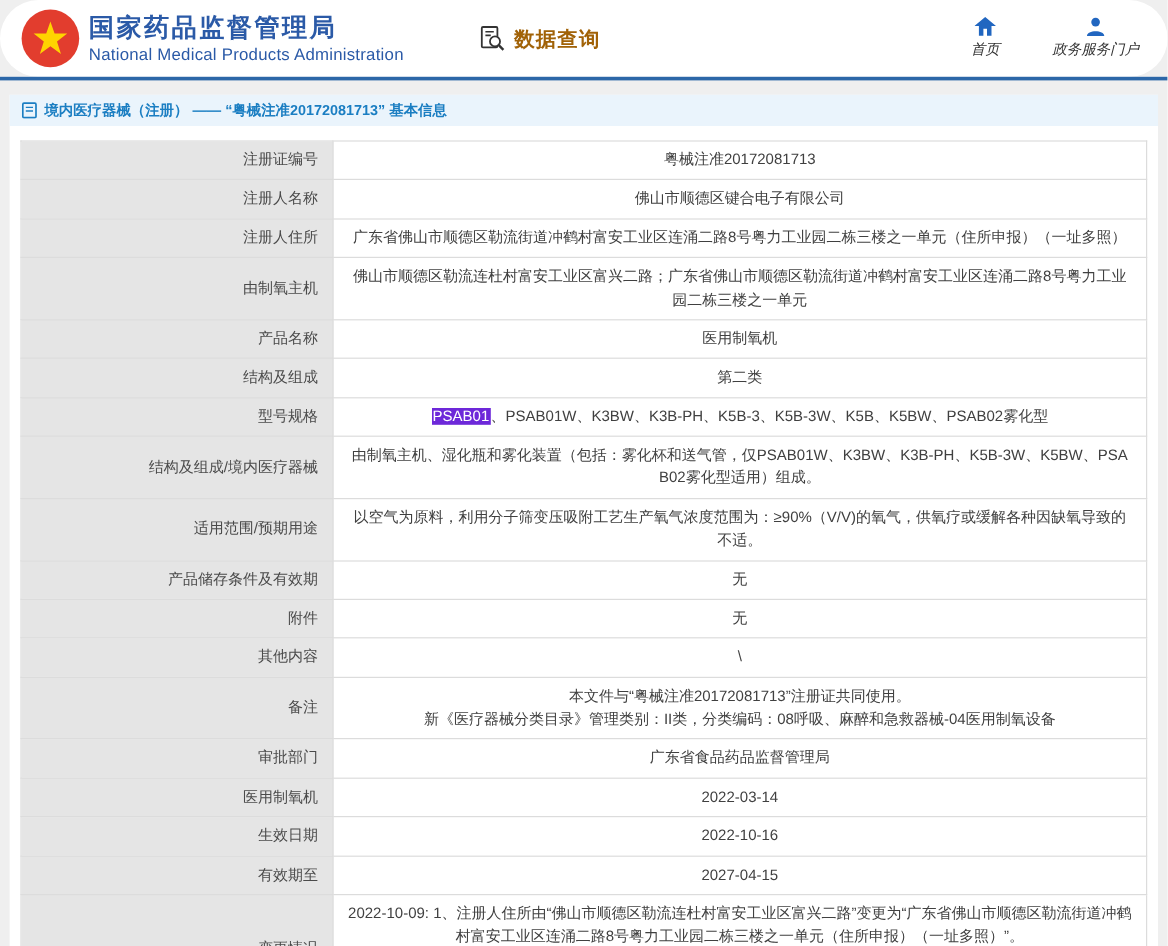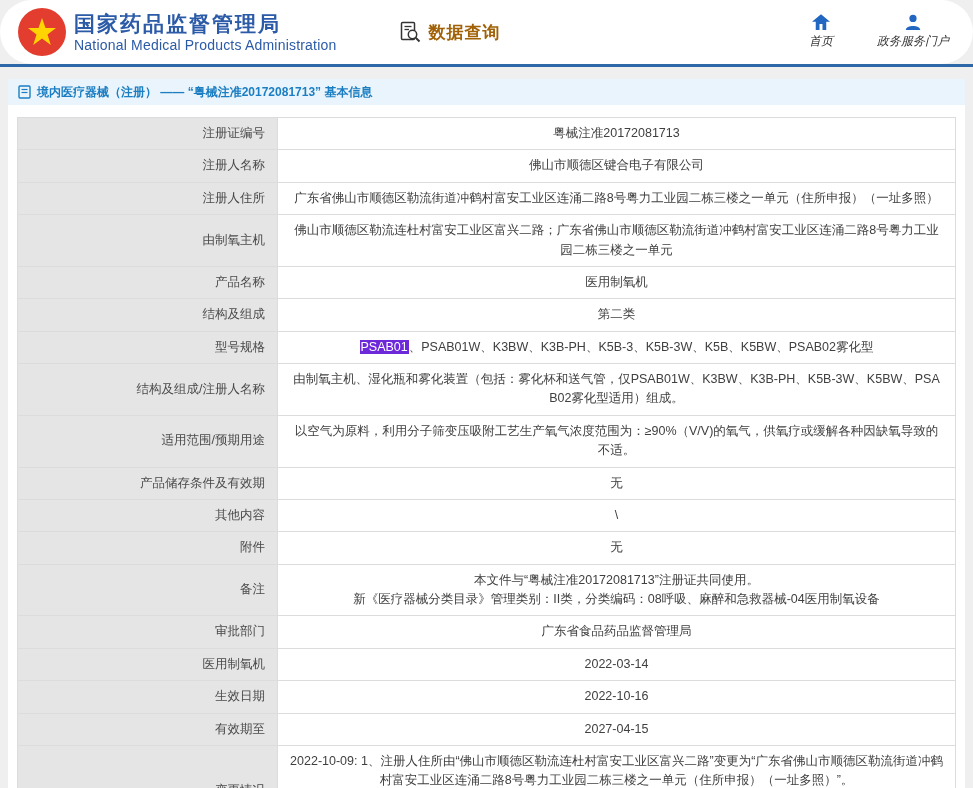--- a/index.html
+++ b/index.html
@@ -179,38 +179,38 @@
           </tr>
           <tr>
             <th>结构及组成</th>
             <td>第二类</td>
           </tr>
           <tr>
             <th>型号规格</th>
             <td><span class="hl">PSAB01</span>、PSAB01W、K3BW、K3B-PH、K5B-3、K5B-3W、K5B、K5BW、PSAB02雾化型</td>
           </tr>
           <tr>
-            <th>结构及组成/注册人名称</th>
+            <th>结构及组成/境内医疗器械</th>
             <td>由制氧主机、湿化瓶和雾化装置（包括：雾化杯和送气管，仅PSAB01W、K3BW、K3B-PH、K5B-3W、K5BW、PSAB02雾化型适用）组成。</td>
           </tr>
           <tr>
             <th>适用范围/预期用途</th>
             <td>以空气为原料，利用分子筛变压吸附工艺生产氧气浓度范围为：≥90%（V/V)的氧气，供氧疗或缓解各种因缺氧导致的不适。</td>
           </tr>
           <tr>
             <th>产品储存条件及有效期</th>
             <td>无</td>
           </tr>
           <tr>
+            <th>附件</th>
+            <td>无</td>
+          </tr>
+          <tr>
             <th>其他内容</th>
             <td>\</td>
-          </tr>
-          <tr>
-            <th>附件</th>
-            <td>无</td>
           </tr>
           <tr>
             <th>备注</th>
             <td>本文件与“粤械注准20172081713”注册证共同使用。
 新《医疗器械分类目录》管理类别：II类，分类编码：08呼吸、麻醉和急救器械-04医用制氧设备</td>
           </tr>
           <tr>
             <th>审批部门</th>
             <td>广东省食品药品监督管理局</td>
           </tr>

